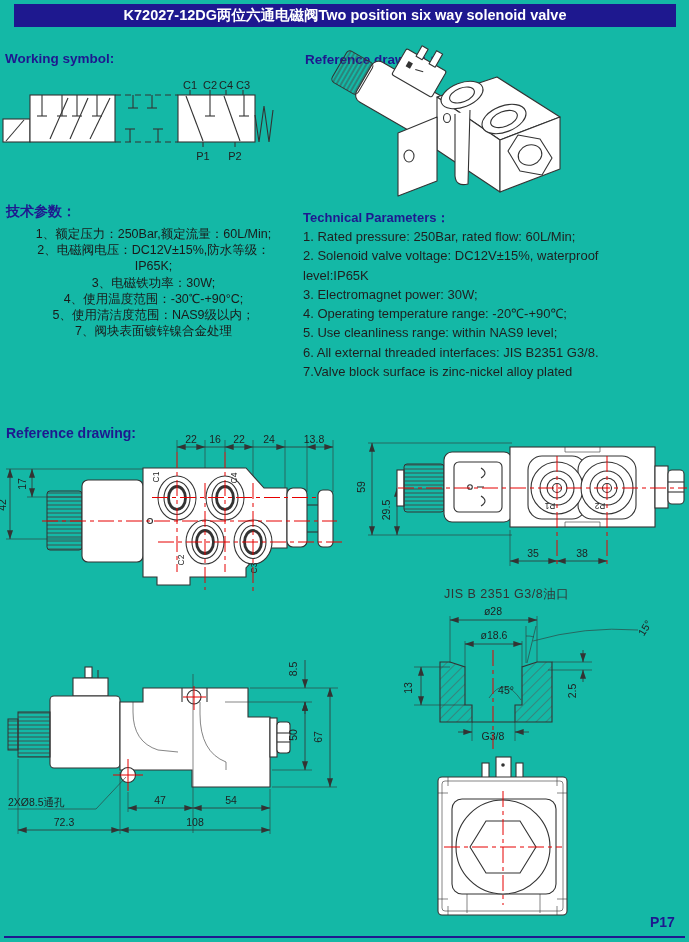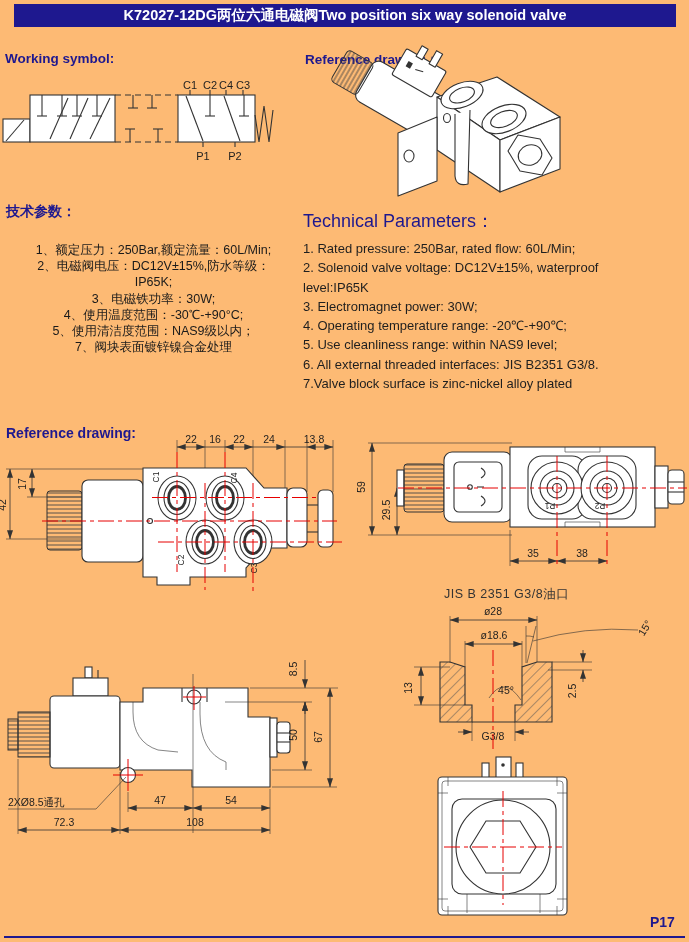--- a/index.html
+++ b/index.html
@@ -1,30 +1,30 @@
 <!DOCTYPE html>
 <html><head>
 <meta charset="utf-8">
 <style>
   html,body { margin:0; padding:0; background:#ffffff; }
-  .page { position:relative; width:689px; height:942px; background:#fdba74;
+  .page { position:relative; width:689px; height:942px; background:#14b8a6;
           font-family:"Liberation Sans",sans-serif; overflow:hidden; }
   .header-bar { position:absolute; left:14px; top:4px; width:662px; height:23px;
                 background:#1e188f; display:flex; align-items:center; justify-content:center; }
   .header-title { color:#fff; font-size:14.5px; font-weight:bold; white-space:nowrap;
                   font-family:"Liberation Sans",sans-serif; }
   .heading { position:absolute; color:#1e188f; font-weight:bold; font-size:13.5px; white-space:nowrap;margin-top:24px; }
   .h-ws { left:5px; top:27px; }
   .h-rdt { left:305px; top:27px; }
   .h-rdb { left:6px; top:401px; font-size:14px; }
   .cn-params { position:absolute; left:6px; top:203px; width:295px; color:#1a1a1a; }
-  .cn-params .ptitle { color:#1e188f; font-weight:bold; font-size:14px; margin-bottom:21px; }
+  .cn-params .ptitle { color:#1e188f; font-weight:bold; font-size:14px; margin-bottom:5px; }
   .cn-params .pline { font-size:12.5px; line-height:16.2px; white-space:nowrap;text-align:center; }
   .en-params { position:absolute; left:303px; top:209px; width:384px; color:#1f1f1f; }
-  .en-params .ptitle { color:#1e188f; font-weight:normal; font-size:18px; margin-bottom:6px; }
+  .en-params .ptitle { color:#1e188f; font-weight:bold; font-size:13px; }
   .en-params .pline { font-size:13px; line-height:19.3px; white-space:nowrap; }
   .page-num { position:absolute; left:650px; top:914px; color:#1e188f; font-weight:bold; font-size:14px; }
   .bottom-rule { position:absolute; left:4px; top:936px; width:681px; height:2px; background:#1e188f; }
   svg.draw { position:absolute; left:0; top:0; }
   svg text { font-family:"Liberation Sans",sans-serif; fill:#1f1f1f; }
   .dim { font-size:10.5px; }
   .plabel { font-size:8.5px; }
   .slabel { font-size:11px; }
   .cap { font-size:12.5px; fill:#333; letter-spacing:0.5px; }
   .ln  { stroke:#333; stroke-width:1.1; fill:none; }

